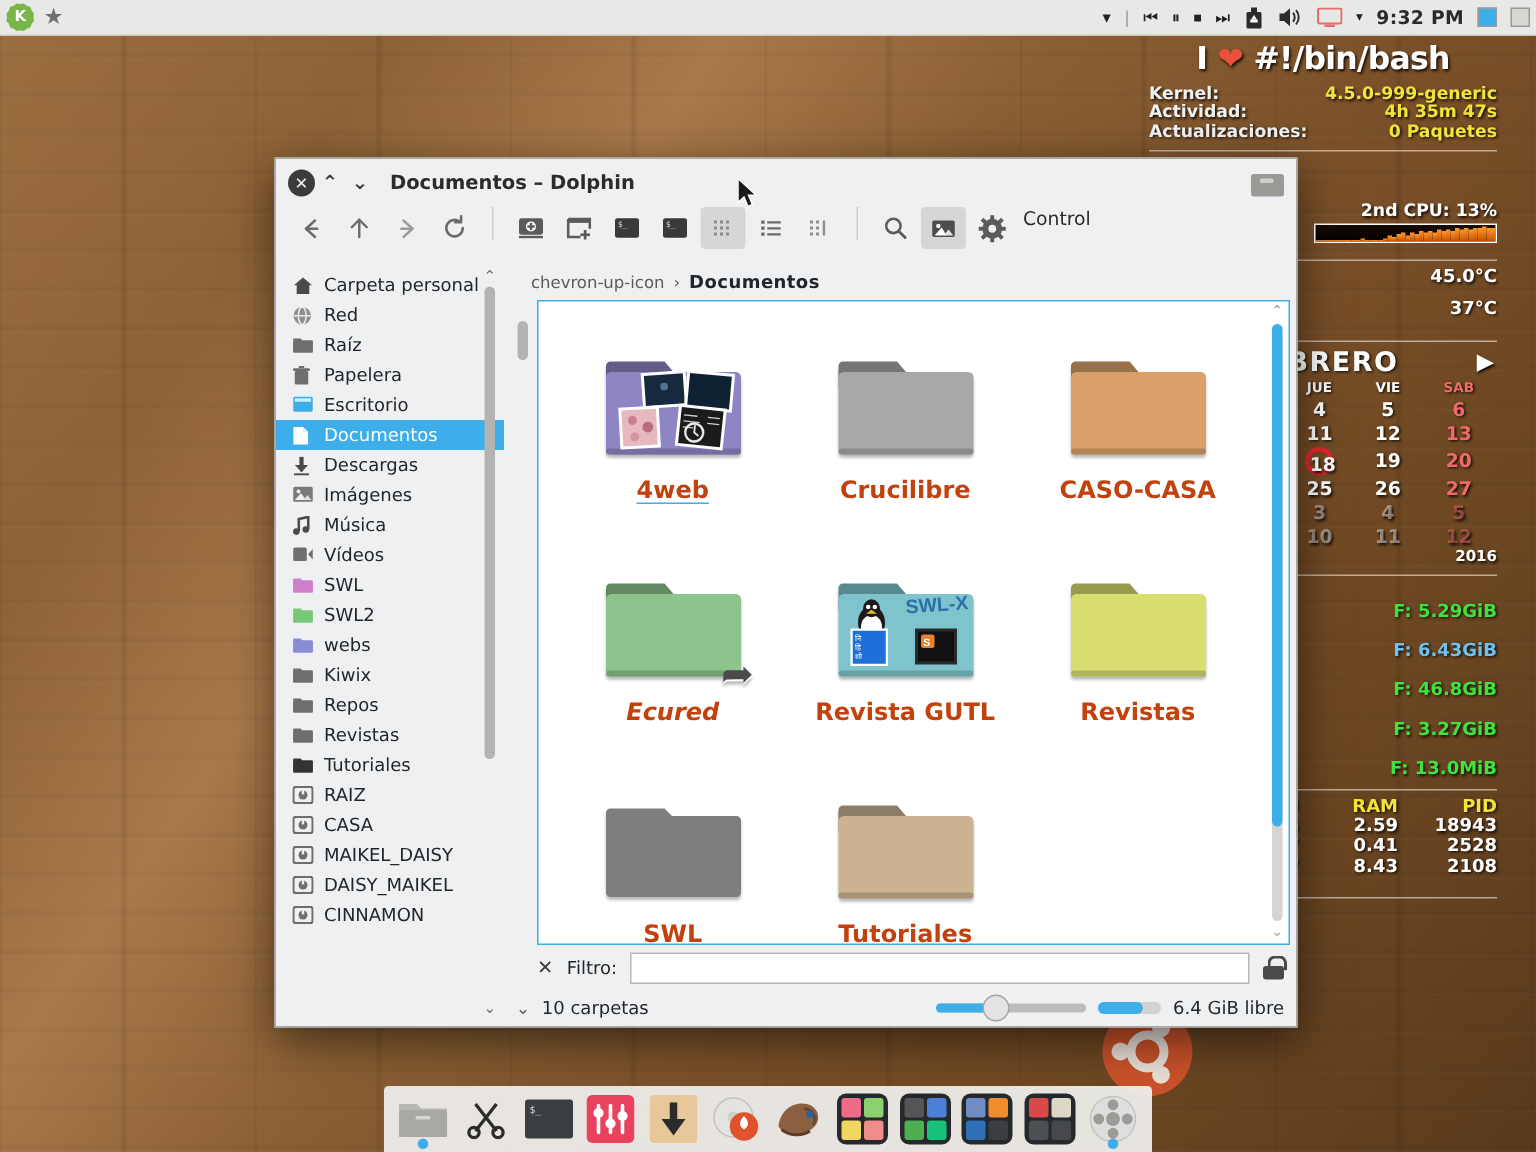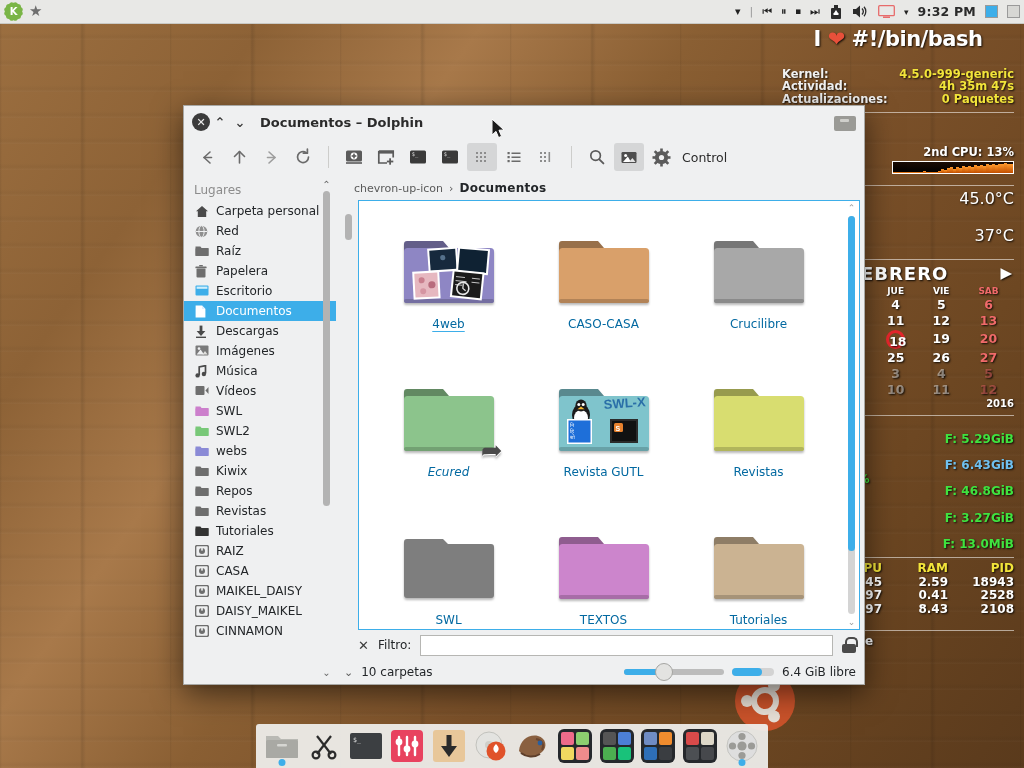--- a/index.html
+++ b/index.html
@@ -34,38 +34,38 @@
   .kicon::after{transform:rotate(60deg);}
   .kicon span{position:relative;z-index:2;}
   .star { color:#6f6f6f; font-size:15px; line-height:1; }
   .clock { font-size:12.5px; color:#2b2b2b; font-weight:bold; letter-spacing:0.2px; }
   .mini { color:#222; font-size:11px; }
   .pager { width:13px;height:13px;background:#3daee9;border:1px solid #9a9a9a; }
   .pager2 { width:13px;height:13px;background:#d7d7d4;border:1px solid #9a9a9a; }
 
   
   #conky {
-    position:absolute; top:22px; right:0; width:246px; height:700px;
+    position:absolute; top:22px; right:16px; width:246px; height:700px;
     font-family:"DejaVu Sans", sans-serif; z-index:5;
     color:#fff; text-shadow:1px 1px 2px rgba(0,0,0,.85);
     padding:6px 10px 0 4px; line-height:1.12;
   }
   .ck-title { font-size:21px; font-weight:bold; text-align:center; letter-spacing:-0.5px; white-space:nowrap; }
   .ck-title .heart{ color:#e8503a; }
   .ck-row { display:flex; justify-content:space-between; font-size:11.5px; font-weight:bold; }
   .ck-lbl { color:#f2f2f2; }
   .ck-val { color:#f2e43a; }
   .ck-sep { height:1px; background:rgba(255,255,255,.55); margin:6px 0 4px 0; }
   .ck-right { text-align:right; font-size:11.5px; font-weight:bold; }
   .ck-graph { height:13px; border:1px solid #fff; background:linear-gradient(180deg,#1a0b03,#000);
               position:relative; overflow:hidden; }
   .ck-graph i { position:absolute;bottom:0;width:3px;background:linear-gradient(180deg,#ff9a2e,#c24f00); display:block;}
   .ck-bar { display:inline-block; width:56px;height:12px;border:1px solid #fff;vertical-align:-2px; }
   .ck-bar b{display:block;height:100%;background:#fff;}
-  .ck-temp { text-align:right; font-size:16px; font-weight:normal; margin-top:3px;}
+  .ck-temp { text-align:right; font-size:12px; font-weight:bold; margin-top:3px;}
   .cal-head { display:flex; align-items:center; justify-content:center; position:relative; }
   .cal-month { font-size:18px; font-weight:bold; letter-spacing:1px; }
   .cal-arrow { position:absolute; right:2px; font-size:15px;}
   .cal-table { width:100%; border-collapse:collapse; margin-top:1px; }
   .cal-table th { font-size:9px; font-weight:bold; padding:1px 0; color:#fff; }
   .cal-table td { font-size:12.5px; font-weight:bold; text-align:center; padding:1px 0; }
   .cal-table td.sat, .cal-table th.sat { color:#f06a6a; }
   .cal-table td.dim { color:rgba(255,255,255,.45); }
   .cal-table td.dimsat { color:rgba(240,106,106,.5); }
   .cal-today { display:inline-block; width:19px;height:19px;line-height:17px;border:3px solid #e4262c;border-radius:50%; }
@@ -86,21 +86,21 @@
   }
   #titlebar { height:32px; display:flex; align-items:center; padding:0 8px; background:#eff0f1; position:relative;}
   .tb-btn { width:18px;height:18px;border-radius:50%;background:#3b3b3b;color:#eee;
             display:flex;align-items:center;justify-content:center;font-size:11px;cursor:pointer;}
   .tb-chev { color:#3b3b3b; font-size:13px; width:20px; text-align:center; cursor:pointer; font-weight:bold;}
   .tb-title { font-size:13px; font-weight:bold; color:#2b2b2b; margin-left:10px; }
   .tb-folder { margin-left:auto; width:22px;height:18px;position:relative; }
   .tb-folder::before{content:"";position:absolute;left:0;top:3px;width:22px;height:15px;background:#9a9a96;border-radius:2px;}
   .tb-folder::after{content:"";position:absolute;left:6px;top:6px;width:9px;height:3px;background:#cfcfcb;border-radius:1px;}
 
-  #toolbar { height:38px; display:flex; align-items:center; gap:2px; padding:0 8px; background:#eff0f1; }
+  #toolbar { height:38px; display:flex; align-items:flex-start; gap:2px; padding:0 8px; background:#eff0f1; }
   .tbi { width:30px;height:28px;display:flex;align-items:center;justify-content:center;border-radius:3px;cursor:pointer;}
   .tbi.on { background:#d5d6d7; }
   .tbi svg { display:block; }
   .tsep { width:1px;height:22px;background:#cdcdcb;margin:0 8px; }
   .tb-ctrl { font-size:12.5px;color:#2b2b2b;margin-left:4px;cursor:pointer; }
 
   #body { flex:1; display:flex; min-height:0; }
   #sidebar { width:152px; background:#eff0f1; padding-top:4px; overflow:hidden; position:relative;}
   .sb-head { font-size:12px; color:#8c8c8c; padding:3px 0 4px 10px; }
   .sb-item { height:20px;display:flex;align-items:center;gap:7px;padding-left:11px;cursor:pointer;font-size:12px;color:#232629;}
@@ -111,21 +111,21 @@
   #crumbbar { height:24px; display:flex; align-items:center; gap:6px; padding-left:6px; font-size:12px; }
   .cb-chev { color:#5a5a5a; font-size:11px; }
   .cb-txt { font-weight:bold; color:#232629; letter-spacing:.3px;}
   #viewport {
     flex:1; margin:0 4px 0 22px; background:#fff; border:1px solid #3daee9;
     position:relative; overflow:hidden;
   }
   #icongrid { position:absolute; inset:0 14px 0 0; padding:16px 0 0 12px; display:flex; flex-wrap:wrap; align-content:flex-start;}
   .cell { width:155px; height:148px; display:flex; flex-direction:column; align-items:center; justify-content:flex-start; cursor:pointer;}
   .cell .icn { height:96px; display:flex; align-items:flex-end; justify-content:center; }
-  .cell .lbl { font-size:12px; color:#0369a1; margin-top:4px; text-align:center;}
+  .cell .lbl { font-size:16px; color:#c2410c; margin-top:4px; text-align:center;font-weight:bold;}
   .cell .lbl.hover { text-decoration:underline; text-decoration-color:#3daee9; text-underline-offset:3px; }
   .cell .lbl.italic { font-style:italic; }
 
   .bigfolder { width:83px;height:66px;position:relative;filter:drop-shadow(0 2px 1px rgba(0,0,0,.28)); }
   .linkarrow { position:absolute; right:-8px; bottom:-2px; font-size:26px; color:#4a4a4a; line-height:1; text-shadow:0 1px 0 #fff;}
 
   
   #vscroll { position:absolute; right:1px; top:1px; bottom:1px; width:13px; background:#fff; }
   #vscroll .up,#vscroll .dn{height:12px;color:#9b9b9b;font-size:9px;text-align:center;line-height:12px;}
   #vscroll .track{position:absolute;top:14px;bottom:14px;left:3px;width:7px;background:#d4d4d4;border-radius:4px;}
@@ -213,21 +213,21 @@
     <span class="pager2"></span>
   </div>
 </div>
 
 <div id="conky">
   <div class="ck-title">
     <span>I</span>
     <span class="heart">❤</span>
     <span>#!/bin/bash</span>
   </div>
-  <div style="margin-top:16px">
+  <div style="margin-top:4px">
     <div class="ck-row">
         <span class="ck-lbl">Kernel:</span>
         <span class="ck-val">4.5.0-999-generic</span>
       </div>
     <div class="ck-row">
         <span class="ck-lbl">Actividad:</span>
         <span class="ck-val">4h 35m 47s</span>
       </div>
     <div class="ck-row">
         <span class="ck-lbl">Actualizaciones:</span>
@@ -278,21 +278,21 @@
         <i style="left: 108px; height: 9px;"></i>
         <i style="left: 111px; height: 10px;"></i>
         <i style="left: 114px; height: 9px;"></i>
         <i style="left: 117px; height: 9px;"></i>
         <i style="left: 120px; height: 10px;"></i>
       </div>
   </div>
   <div style="font-size:11.5px;font-weight:bold;margin-top:6px">RAS</div>
   <div class="ck-sep" style="margin-top:-8px;margin-left:42px"></div>
   <div class="ck-temp">45.0°C</div>
-  <div class="ck-temp" style="margin-top:19px">37°C</div>
+  <div class="ck-temp" style="margin-top:8px">37°C</div>
   <div class="ck-sep" style="margin-top:14px"></div>
 
   <div class="cal-head">
     <span class="cal-month">FEBRERO</span>
     <span class="cal-arrow">▶</span>
   </div>
   <table class="cal-table">
     <thead>
         <tr id="cal-wd">
           <th>AR</th>
@@ -557,21 +557,20 @@
           <circle cx="9.5" cy="9.5" r="2.6" fill="#eff0f1"></circle>
         </svg>
     </div>
     <span class="tb-ctrl">Control</span>
   </div>
 
   <div id="body">
 
     <div id="sidebar">
       <div id="sidebar-list">
-          <div class="sb-head">Lugares</div>
           <div class="sb-item">
             <span class="sb-ico"><svg width="14" height="13" viewBox="0 0 14 13">
                 <polygon points="7,1 13,6.2 11.2,6.2 11.2,12 2.8,12 2.8,6.2 1,6.2" fill="#4a4a4a"></polygon>
               </svg></span>
             <span>Carpeta personal</span>
           </div>
           <div class="sb-item">
             <span class="sb-ico"><svg width="13" height="13" viewBox="0 0 13 13">
                 <circle cx="6.5" cy="6.5" r="5.8" fill="#8f8f8f"></circle>
                 <ellipse cx="6.5" cy="6.5" rx="2.6" ry="5.8" fill="none" stroke="#eff0f1" stroke-width="1"></ellipse>
@@ -792,40 +791,40 @@
       </g>
     </svg></div>
                 </div>
                 <div class="lbl hover">4web</div>
               </div>
               <div class="cell">
                 <div class="icn">
                   <div class="bigfolder" style="width:92px;height:78px">
     <svg width="92" height="78" viewBox="0 0 92 78" style="overflow:visible">
 
-      <path d="M4 6 h36 l6 7 h42 v10 H1 V9 a3 3 0 0 1 3 -3 Z" fill="#98704a"></path>
-      <rect x="1" y="13" width="90" height="55" rx="3.5" fill="#d9a06a"></rect>
-      <rect x="1" y="64" width="90" height="4" rx="2" fill="#b28357"></rect>
+      <path d="M4 6 h36 l6 7 h42 v10 H1 V9 a3 3 0 0 1 3 -3 Z" fill="#767676"></path>
+      <rect x="1" y="13" width="90" height="55" rx="3.5" fill="#a8a8a8"></rect>
+      <rect x="1" y="64" width="90" height="4" rx="2" fill="#8a8a8a"></rect>
 
     </svg></div>
                 </div>
-                <div class="lbl">CASO-CASA</div>
+                <div class="lbl">Crucilibre</div>
               </div>
               <div class="cell">
                 <div class="icn">
                   <div class="bigfolder" style="width:92px;height:78px">
     <svg width="92" height="78" viewBox="0 0 92 78" style="overflow:visible">
 
-      <path d="M4 6 h36 l6 7 h42 v10 H1 V9 a3 3 0 0 1 3 -3 Z" fill="#767676"></path>
-      <rect x="1" y="13" width="90" height="55" rx="3.5" fill="#a8a8a8"></rect>
-      <rect x="1" y="64" width="90" height="4" rx="2" fill="#8a8a8a"></rect>
+      <path d="M4 6 h36 l6 7 h42 v10 H1 V9 a3 3 0 0 1 3 -3 Z" fill="#98704a"></path>
+      <rect x="1" y="13" width="90" height="55" rx="3.5" fill="#d9a06a"></rect>
+      <rect x="1" y="64" width="90" height="4" rx="2" fill="#b28357"></rect>
 
     </svg></div>
                 </div>
-                <div class="lbl">Crucilibre</div>
+                <div class="lbl">CASO-CASA</div>
               </div>
               <div class="cell">
                 <div class="icn">
                   <div class="bigfolder" style="width:92px;height:78px">
     <svg width="92" height="78" viewBox="0 0 92 78" style="overflow:visible">
 
       <path d="M4 6 h36 l6 7 h42 v10 H1 V9 a3 3 0 0 1 3 -3 Z" fill="#628962"></path>
       <rect x="1" y="13" width="90" height="55" rx="3.5" fill="#8cc48c"></rect>
       <rect x="1" y="64" width="90" height="4" rx="2" fill="#73a173"></rect>
 
@@ -892,33 +891,20 @@
 
     </svg></div>
                 </div>
                 <div class="lbl">SWL</div>
               </div>
               <div class="cell">
                 <div class="icn">
                   <div class="bigfolder" style="width:92px;height:78px">
     <svg width="92" height="78" viewBox="0 0 92 78" style="overflow:visible">
 
-      <path d="M4 6 h36 l6 7 h42 v10 H1 V9 a3 3 0 0 1 3 -3 Z" fill="#8f5d8f"></path>
-      <rect x="1" y="13" width="90" height="55" rx="3.5" fill="#cc85cc"></rect>
-      <rect x="1" y="64" width="90" height="4" rx="2" fill="#a76da7"></rect>
-
-    </svg></div>
-                </div>
-                <div class="lbl">TEXTOS</div>
-              </div>
-              <div class="cell">
-                <div class="icn">
-                  <div class="bigfolder" style="width:92px;height:78px">
-    <svg width="92" height="78" viewBox="0 0 92 78" style="overflow:visible">
-
       <path d="M4 6 h36 l6 7 h42 v10 H1 V9 a3 3 0 0 1 3 -3 Z" fill="#8e7d66"></path>
       <rect x="1" y="13" width="90" height="55" rx="3.5" fill="#cbb392"></rect>
       <rect x="1" y="64" width="90" height="4" rx="2" fill="#a69378"></rect>
 
     </svg></div>
                 </div>
                 <div class="lbl">Tutoriales</div>
               </div>
             </div>
           <div id="vscroll">

